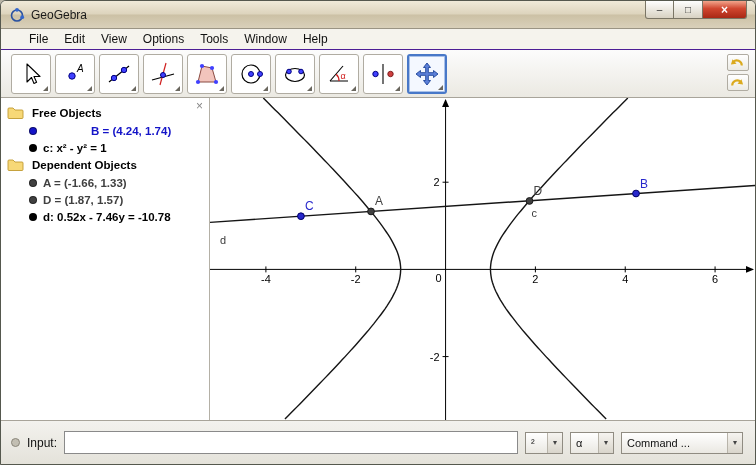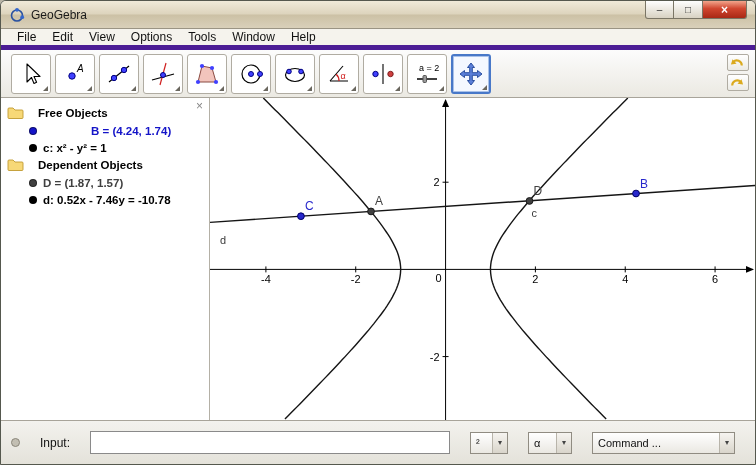--- a/index.html
+++ b/index.html
@@ -7,49 +7,49 @@
   body{font-family:"Liberation Sans",sans-serif;background:#b8b4a6;}
   .window{width:756px;height:465px;display:flex;flex-direction:column;border:1px solid #55584e;border-radius:6px 6px 0 0;overflow:hidden;background:#fff;}
   .titlebar{height:28px;flex:none;background:linear-gradient(#f0ead9 0%,#ddd4bd 48%,#ccc1a5 52%,#d9d0ba 100%);display:flex;align-items:center;padding-left:8px;position:relative;border-bottom:1px solid #9a9484;}
   .app-icon{width:16px;height:16px;margin-right:6px;display:inline-flex;}
   .title-text{font-size:12px;color:#1a1a1a;}
   .win-controls{position:absolute;top:0;right:8px;display:flex;}
   .winbtn{height:18px;display:flex;align-items:center;justify-content:center;font-size:10px;border:1px solid #7a7565;border-top:none;color:#333;background:linear-gradient(#fefefe,#d8d2c2);cursor:default;}
   .winbtn.min{width:29px;border-radius:0 0 0 3px;}
   .winbtn.max{width:28px;border-left:none;border-right:none;}
   .winbtn.close{width:45px;background:linear-gradient(#f2a58c,#d0462f 45%,#a92815);color:#fff;border-radius:0 0 3px 0;font-size:12px;font-weight:bold;}
-  .menubar{height:21px;flex:none;background:#f5f3ed;border-bottom:5px solid #4c1d95;display:flex;align-items:center;padding-left:8px;font-size:12px;}
+  .menubar{height:21px;flex:none;background:#f5f3ed;border-bottom:1px solid #4c1d95;display:flex;align-items:center;padding-left:20px;font-size:12px;}
   .menu-item{padding:2px 8px;color:#111;}
   .toolbar{height:48px;flex:none;background:linear-gradient(#fcfcfc,#ebe9e2);border-bottom:1px solid #a8a49a;display:flex;align-items:center;padding-left:10px;}
   .tools{display:flex;gap:4px;}
   .tool-btn{width:40px;height:40px;background:#fff;border:1px solid #b0aca2;border-radius:3px;position:relative;display:flex;align-items:center;justify-content:center;padding:0;}
   .tool-btn.selected{border:2px solid #4878c8;box-shadow:inset 0 0 0 1px #a9c1e9;background:#f4f8ff;}
   .tool-icon{display:inline-flex;width:26px;height:26px;}
   .tool-corner{position:absolute;right:2px;bottom:2px;width:0;height:0;border-left:5px solid transparent;border-bottom:5px solid #6a675f;}
   .active-tool-label{margin-left:14px;font-size:13px;font-weight:bold;color:#1a1a1a;}
   .undo-redo{margin-left:auto;margin-right:6px;align-self:flex-start;margin-top:4px;display:flex;flex-direction:column;gap:3px;}
   .ur-btn{width:22px;height:17px;border:1px solid #b0aca2;background:linear-gradient(#ffffff,#ecebe5);border-radius:2px;display:flex;align-items:center;justify-content:center;padding:0;}
   .main{flex:1;display:flex;background:#fff;min-height:0;}
   .algebra{width:209px;flex:none;border-right:1px solid #b4b0a6;position:relative;padding-top:6px;overflow:hidden;background:#fff;}
   .alg-close{position:absolute;top:2px;right:6px;font-size:12px;color:#888;line-height:1;cursor:default;}
-  .alg-section-header{display:flex;align-items:center;gap:14px;padding:1px 4px 1px 6px;font-size:11.5px;font-weight:bold;color:#000;height:18px;}
+  .alg-section-header{display:flex;align-items:center;gap:8px;padding:1px 4px 1px 6px;font-size:11.5px;font-weight:bold;color:#000;height:18px;}
   .alg-folder{display:inline-flex;width:17px;height:14px;flex:none;}
   .alg-item{display:flex;align-items:center;gap:6px;padding-left:28px;height:17px;font-size:11.5px;font-weight:bold;}
   .alg-marker{width:8px;height:8px;border-radius:50%;flex:none;border:1px solid rgba(0,0,0,.45);}
   .graphics{flex:1;position:relative;background:#fff;overflow:hidden;}
   .graphics svg{position:absolute;inset:0;width:100%;height:100%;}
-  .inputbar{height:44px;flex:none;border-top:1px solid #a8a49a;background:linear-gradient(#f3f2ee,#e4e2da);display:flex;align-items:center;padding:0 10px;gap:20px;}
+  .inputbar{height:44px;flex:none;border-top:1px solid #a8a49a;background:linear-gradient(#f3f2ee,#e4e2da);display:flex;align-items:center;padding:0 10px;gap:7px;}
   .input-icon{width:9px;height:9px;border-radius:50%;background:#c2beb2;border:1px solid #8a867a;flex:none;}
   .input-label{font-size:12px;color:#111;}
   .input-field{flex:1;height:23px;border:1px solid #8a8a8a;background:#fff;font-size:12px;padding:0 4px;font-family:"Liberation Sans",sans-serif;}
   .combo{height:22px;border:1px solid #908c82;background:linear-gradient(#ffffff,#eae8e2);display:flex;align-items:center;font-size:11px;padding-left:5px;color:#111;}
   .combo .arrow{margin-left:auto;width:15px;height:100%;display:flex;align-items:center;justify-content:center;border-left:1px solid #b8b4aa;background:linear-gradient(#f6f4f0,#d9d5cb);font-size:8px;color:#444;}
   .combo-sup{width:38px;}
   .combo-greek{width:44px;}
-  .combo-cmd{width:143px;margin-right:10px;}
+  .combo-cmd{width:122px;margin-right:2px;}
 </style>
 </head>
 <body>
 
 <div class="window">
 
   <div class="titlebar">
     <span class="app-icon">
       <svg viewBox="0 0 16 16">
           <circle cx="8" cy="8.5" r="5.5" fill="none" stroke="#2a52a0" stroke-width="1.6"></circle>
@@ -160,30 +160,20 @@
         <button class="tool-btn">
           <span class="tool-icon">
             <svg viewBox="0 0 26 26">
               <line x1="13" y1="3" x2="13" y2="23" stroke="#000" stroke-width="1.1"></line>
               <circle cx="5.5" cy="13" r="2.7" fill="#4040ff" stroke="#000080"></circle>
               <circle cx="20.5" cy="13" r="2.7" fill="#d04040" stroke="#802020"></circle>
             </svg>
           </span>
           <span class="tool-corner"></span>
         </button>
-        <button class="tool-btn">
-          <span class="tool-icon">
-            <svg viewBox="0 0 26 26">
-              <text x="5" y="10" font-size="9" fill="#000">a = 2</text>
-              <line x1="3" y1="18" x2="23" y2="18" stroke="#000" stroke-width="1.3"></line>
-              <rect x="9" y="14.5" width="3.5" height="7" rx="1" fill="#999" stroke="#555"></rect>
-            </svg>
-          </span>
-          <span class="tool-corner"></span>
-        </button>
         <button class="tool-btn selected">
           <span class="tool-icon">
             <svg viewBox="0 0 26 26">
               <path d="M13 2 L16.5 6.5 L14.3 6.5 L14.3 11.7 L19.5 11.7 L19.5 9.5 L24 13 L19.5 16.5 L19.5 14.3 L14.3 14.3 L14.3 19.5 L16.5 19.5 L13 24 L9.5 19.5 L11.7 19.5 L11.7 14.3 L6.5 14.3 L6.5 16.5 L2 13 L6.5 9.5 L6.5 11.7 L11.7 11.7 L11.7 6.5 L9.5 6.5 Z" fill="#5b7fd9" stroke="#2a4fa0" stroke-width="1" stroke-linejoin="round"></path>
             </svg>
           </span>
           <span class="tool-corner"></span>
         </button>
       </div>
     <div class="undo-redo">
@@ -225,20 +215,24 @@
           <span class="alg-marker" style="background: rgb(0, 0, 0);"></span>
           <span style="color: rgb(0, 0, 0);">c: x² - y² = 1</span>
         </div>
         <div class="alg-section-header">
           <span class="alg-folder">
             <svg viewBox="0 0 17 14">
               <path d="M1 3 Q1 2 2 2 L6 2 L8 4 L15 4 Q16 4 16 5 L16 11.5 Q16 12.5 15 12.5 L2 12.5 Q1 12.5 1 11.5 Z" fill="#f7d877" stroke="#c09a30" stroke-width="0.9"></path>
             </svg>
           </span>
           <span>Dependent Objects</span>
+        </div>
+        <div class="alg-item">
+          <span class="alg-marker" style="background: rgb(64, 64, 64);"></span>
+          <span style="color: rgb(64, 64, 64);">A = (-1.66, 1.33)</span>
         </div>
         <div class="alg-item">
           <span class="alg-marker" style="background: rgb(64, 64, 64);"></span>
           <span style="color: rgb(64, 64, 64);">D = (1.87, 1.57)</span>
         </div>
         <div class="alg-item">
           <span class="alg-marker" style="background: rgb(0, 0, 0);"></span>
           <span style="color: rgb(0, 0, 0);">d: 0.52x - 7.46y = -10.78</span>
         </div>
       </div>

